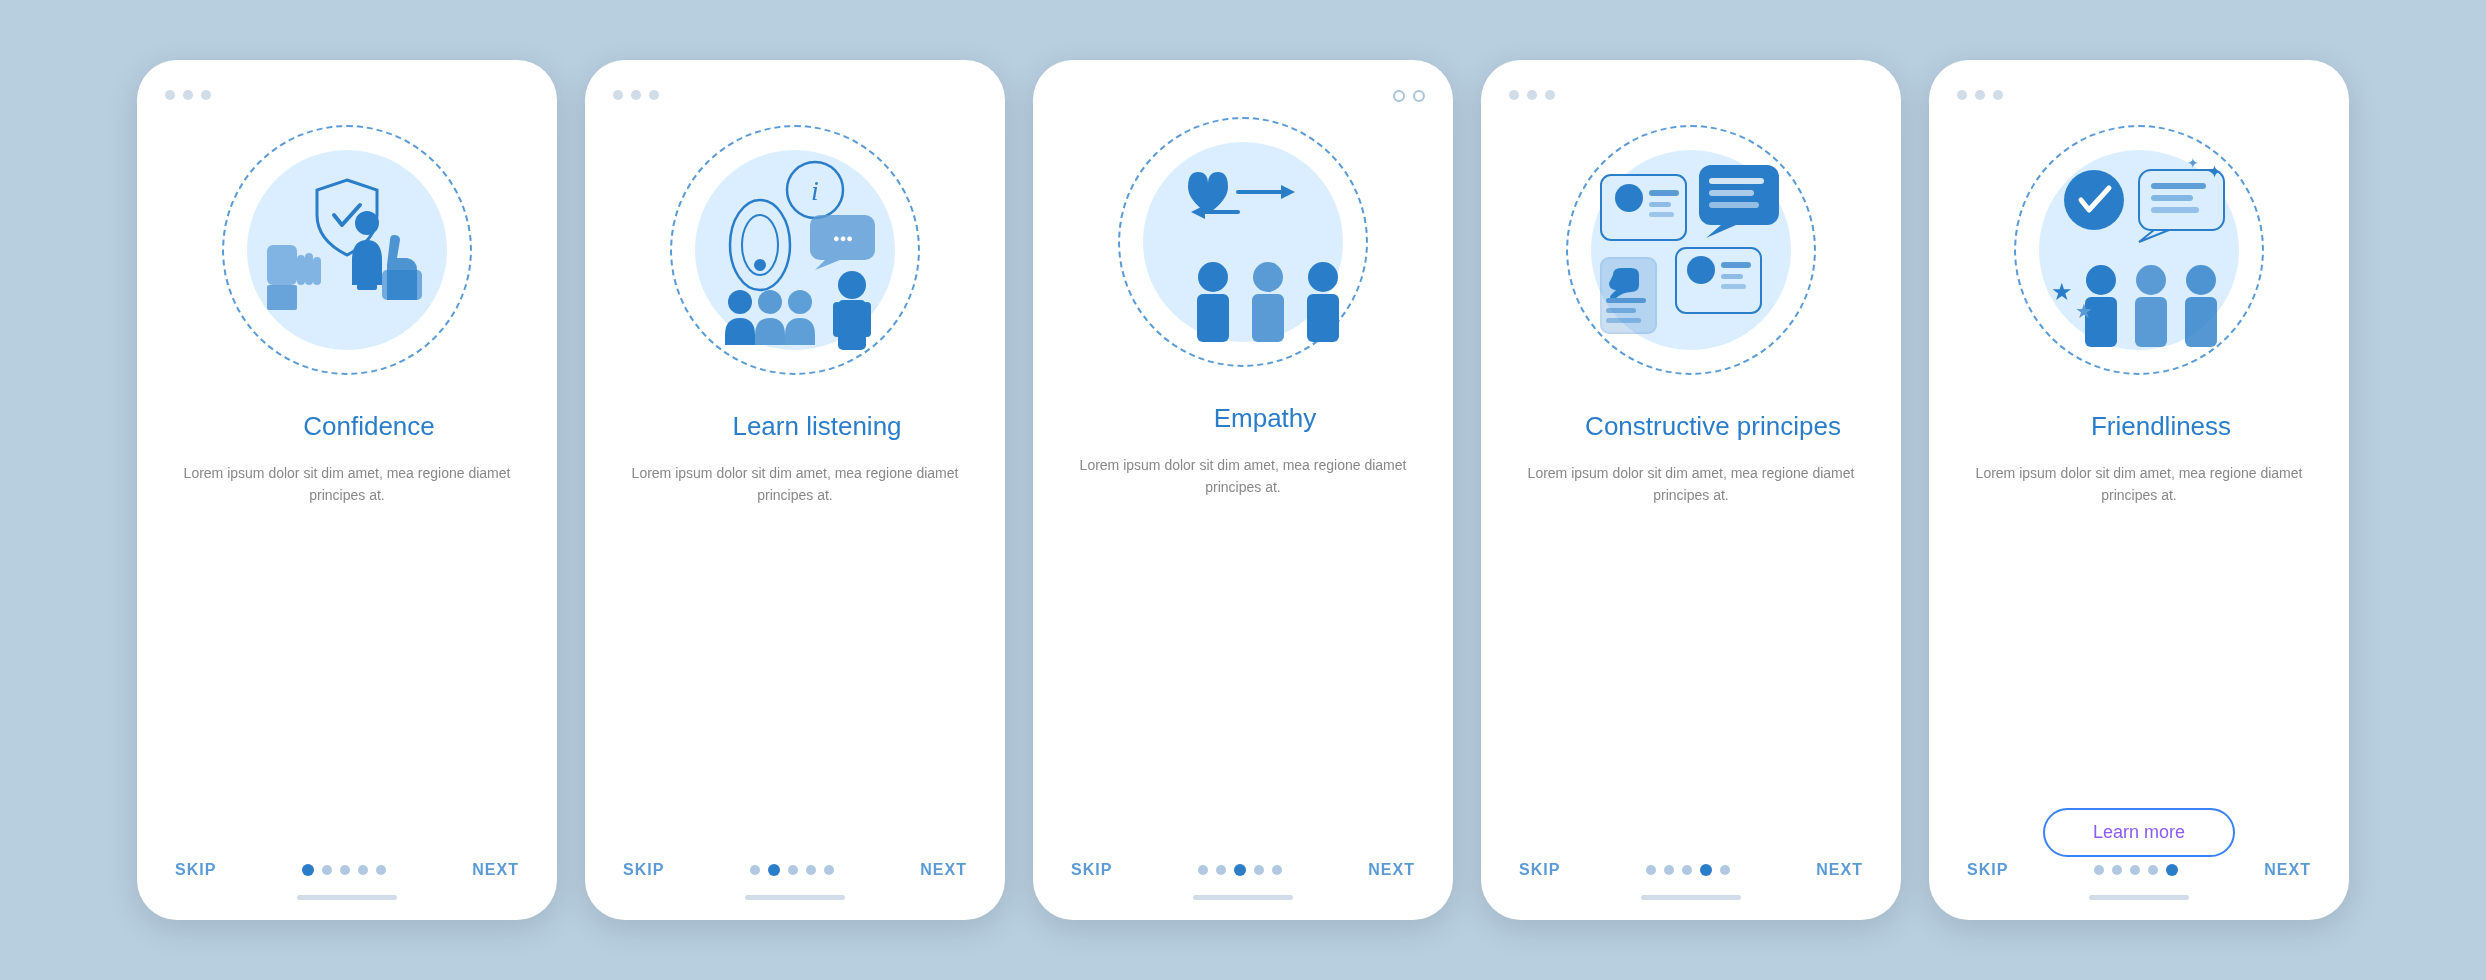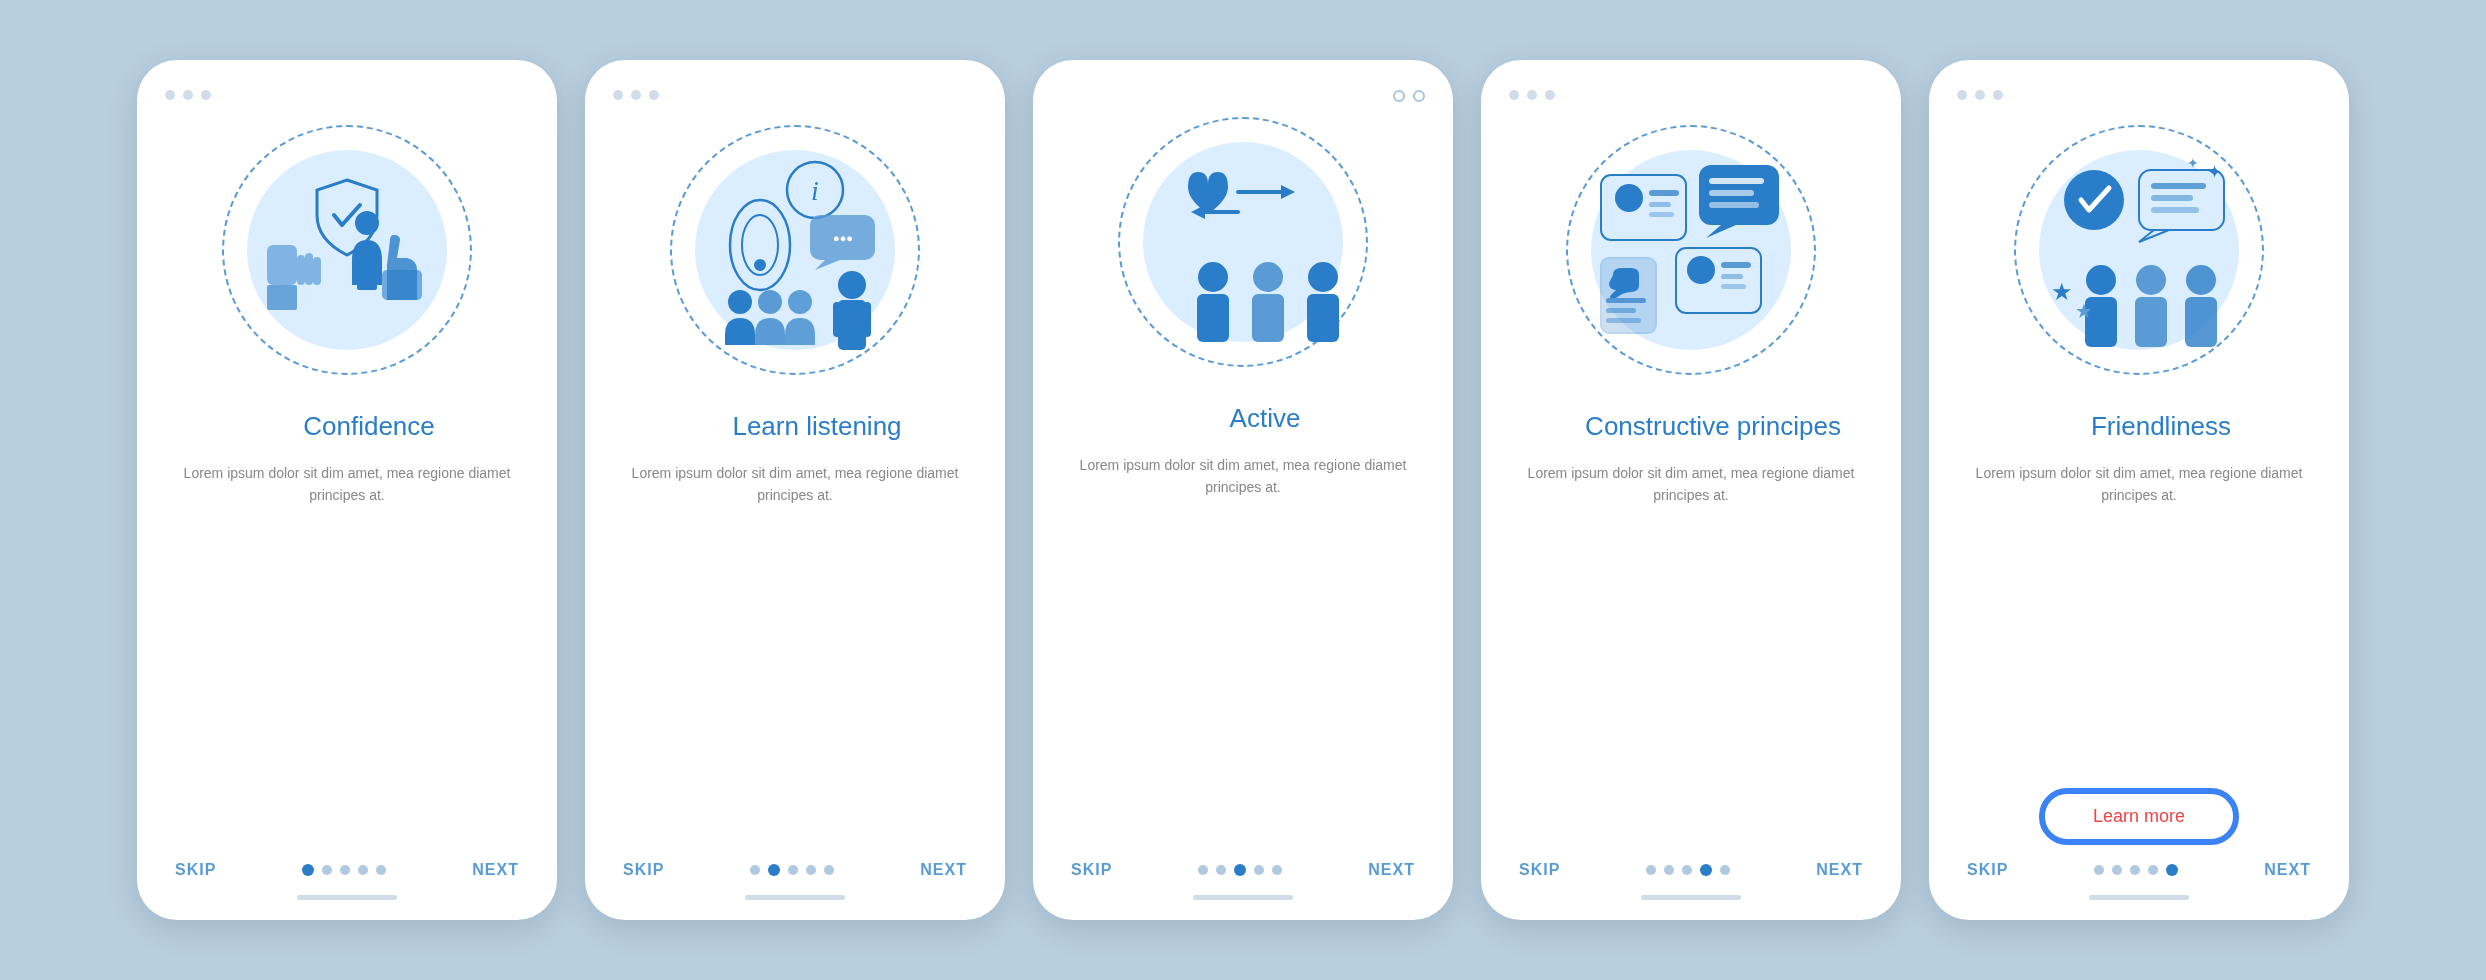--- a/index.html
+++ b/index.html
@@ -104,39 +104,39 @@
       font-size: 14px;
       color: #888;
       text-align: center;
       line-height: 1.6;
       flex: 1;
       padding: 0 10px;
     }
 
     
     .learn-more-btn {
-      border: 6px solid #3b82f6;
+      border: 2px solid #3b82f6;
       border-radius: 28px;
       padding: 12px 48px;
-      color: #ef4444;
+      color: #8b5cf6;
       font-size: 18px;
       font-weight: 500;
       background: transparent;
       cursor: pointer;
       margin-top: 16px;
       display: inline-block;
     }
 
     
     .bottom-nav {
       display: flex;
       align-items: center;
       justify-content: space-between;
       width: 100%;
-      margin-top: 16px;
+      margin-top: 4px;
       padding: 0 10px;
     }
 
     .nav-label {
       font-size: 16px;
       font-weight: 600;
       color: #5b9bd5;
       letter-spacing: 1px;
     }
 
@@ -308,21 +308,21 @@
         <g transform="translate(30, 120)">
           <circle cx="40" cy="15" r="15" fill="#2a7dc8"></circle>
           <rect x="24" y="32" width="32" height="48" rx="6" fill="#2a7dc8"></rect>
           <circle cx="95" cy="15" r="15" fill="#5b9bd5"></circle>
           <rect x="79" y="32" width="32" height="48" rx="6" fill="#5b9bd5"></rect>
           <circle cx="150" cy="15" r="15" fill="#2a7dc8"></circle>
           <rect x="134" y="32" width="32" height="48" rx="6" fill="#2a7dc8"></rect>
         </g>
       </svg>
     </div>
-    <div class="card-title">Active</div>
+    <div class="card-title">Empathy</div>
     <div class="card-body">Lorem ipsum dolor sit dim amet, mea regione diamet principes at.</div>
     <div class="bottom-nav">
       <span class="nav-label">SKIP</span>
       <div class="dots-row">
         <div class="nav-dot"></div>
         <div class="nav-dot"></div>
         <div class="nav-dot active"></div>
         <div class="nav-dot"></div>
         <div class="nav-dot"></div>
       </div>

